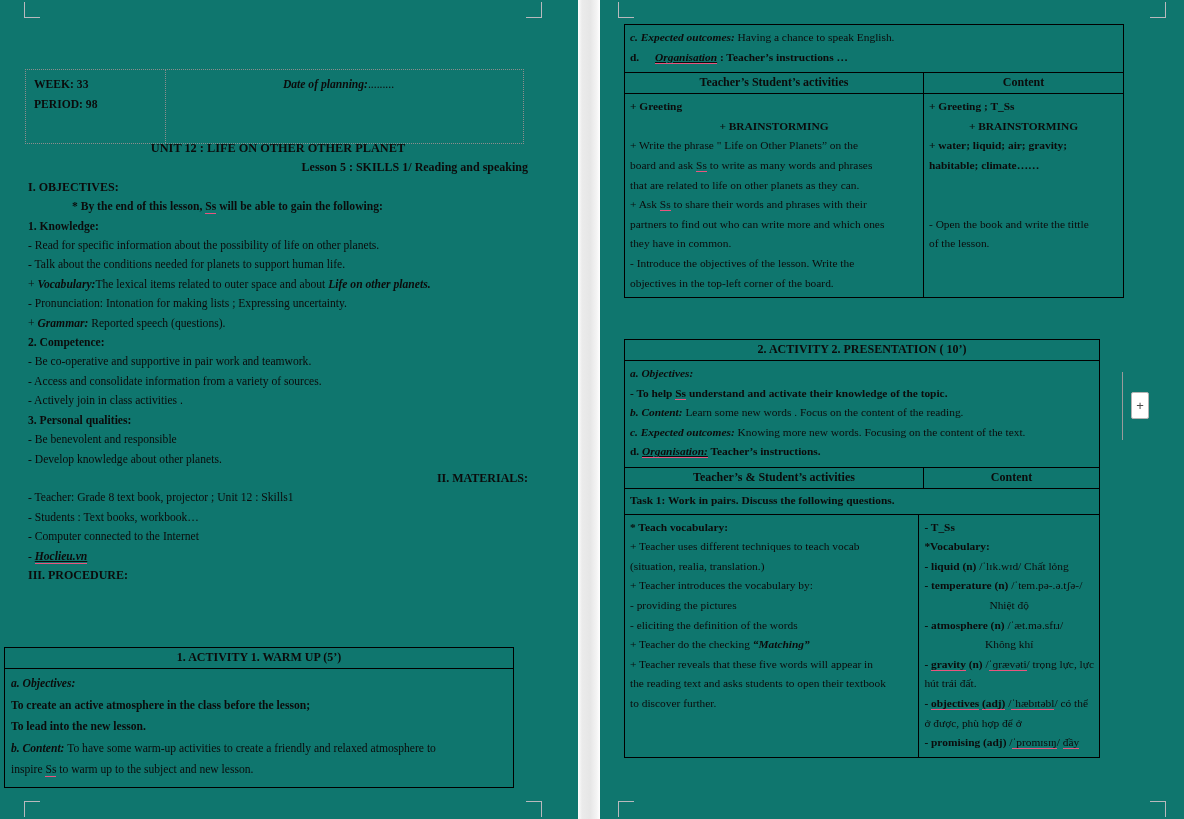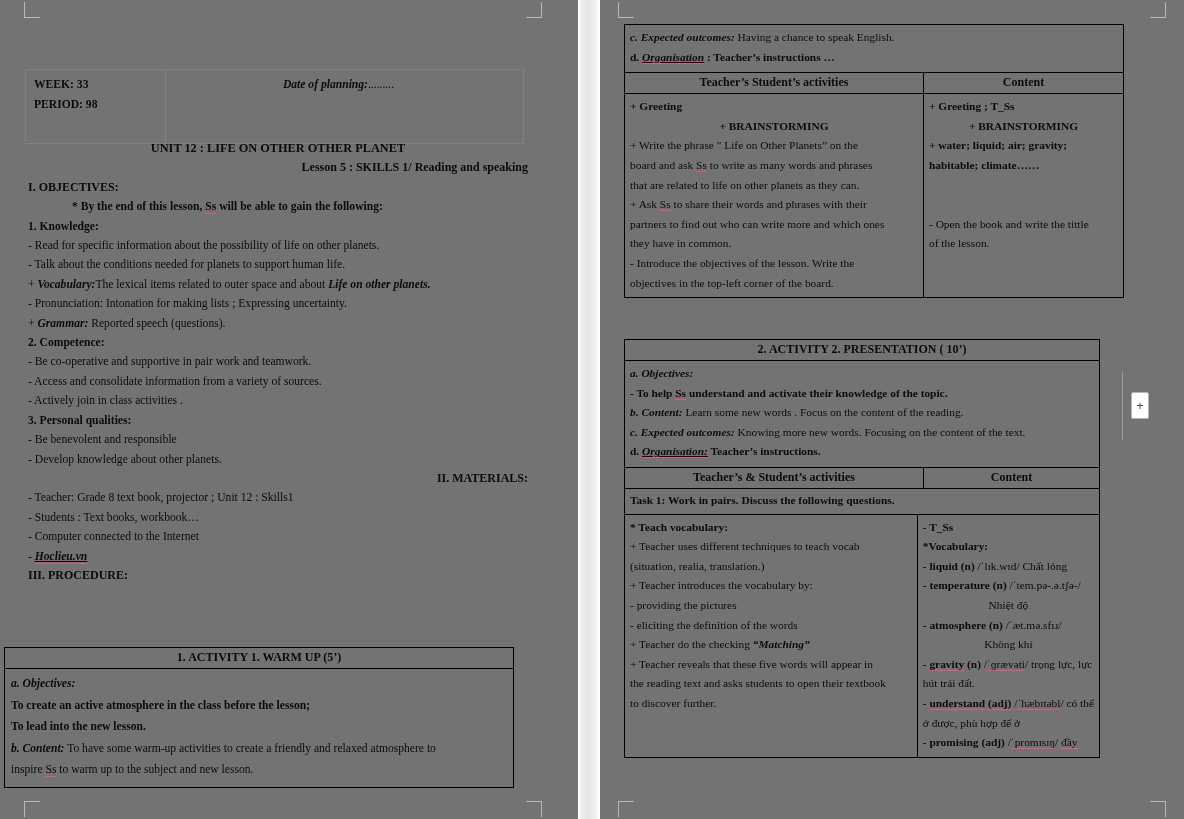--- a/index.html
+++ b/index.html
@@ -26,21 +26,21 @@
     position: absolute;
     left: 578px; top: 0;
     width: 22px; height: 819px;
     background: linear-gradient(to right, #ffffff 0%, #ebebeb 18%, #e6e6e6 55%, #f4f4f4 85%, #ffffff 100%);
   }
 
   .page {
     position: absolute;
     top: 0;
     height: 819px;
-    background: #737373;
+    background: #0f766e;
   }
   .page.left  { left: 0px;   width: 578px; }
   .page.right { left: 600px; width: 584px; }
 
   
   .cmark { position: absolute; width: 16px; height: 16px; }
   .cmark::before, .cmark::after {
     content: ""; position: absolute; background: #b9b9bd;
   }
   .cmark.tl::before { left: 0; top: 0; width: 1px; height: 16px; }
@@ -224,21 +224,21 @@
   <div class="page right">
 
     <div class="cmark tl" style="left:18px;  top:2px;"></div>
     <div class="cmark tr" style="right:18px; top:2px;"></div>
     <div class="cmark bl" style="left:18px;  bottom:2px;"></div>
     <div class="cmark br" style="right:18px; bottom:2px;"></div>
 
     <div class="tbl" style="left:24px; top:24px; width:500px;">
       <div class="full">
         <div class="ln"><span class="bi">c. Expected outcomes:</span><span> Having a chance to speak English.</span></div>
-        <div class="ln"><span class="b">d. </span><span class="bi sp" style="text-decoration:underline;">Organisation</span><span class="b"> : Teacher’s instructions …</span></div>
+        <div class="ln"><span class="b">d. </span><span class="bi sp" style="text-decoration:underline;margin-left:13px;">Organisation</span><span class="b"> : Teacher’s instructions …</span></div>
       </div>
       <div class="colhead">
         <div style="width:299px; border-right:1.3px solid #000;">Teacher’s  Student’s activities</div>
         <div style="flex:1;">Content</div>
       </div>
       <div class="cells">
         <div class="cell left-c" style="width:299px;" id="wu-left">
             <div class="ln b">+ Greeting</div>
             <div class="ln b ctr">+ BRAINSTORMING</div>
             <div class="ln">+ Write the phrase " Life on Other Planets” on the</div>
@@ -293,21 +293,21 @@
         <div class="cell" style="flex:1;" id="pr-right">
             <div class="ln b">- T_Ss</div>
             <div class="ln b">*Vocabulary:</div>
             <div class="ln"><span class="b">- liquid (n)</span> /ˈlɪk.wɪd/ Chất lỏng</div>
             <div class="ln"><span class="b">- temperature (n)</span> /ˈtem.pə-.ə.tʃə-/</div>
             <div class="ln ctr">Nhiệt độ</div>
             <div class="ln"><span class="b">- atmosphere (n)</span>  /ˈæt.mə.sfɪɹ/</div>
             <div class="ln ctr">Không khí</div>
             <div class="ln"><span class="b">- </span><span class="b sp">gravity</span><span class="b"> (n)</span> /<span class="sp">ˈɡrævəti</span>/ trọng lực, lực</div>
             <div class="ln">hút trái đất.</div>
-            <div class="ln"><span class="b">- </span><span class="b sp">understand</span><span class="b"> </span><span class="b sp">(adj)</span>  /<span class="sp">ˈhæbɪtəbl</span>/ có thể</div>
+            <div class="ln"><span class="b">- </span><span class="b sp">objectives</span><span class="b"> </span><span class="b sp">(adj)</span>  /<span class="sp">ˈhæbɪtəbl</span>/ có thể</div>
             <div class="ln">ở được, phù hợp để ở</div>
             <div class="ln"><span class="b">- promising (adj)</span> /<span class="sp">ˈpromɪsɪŋ</span>/ <span class="sp">đầy</span></div>
           </div>
       </div>
     </div>
   </div>
 
   <div class="ins-rail"></div>
   <div class="ins-ctl">+</div>
 

